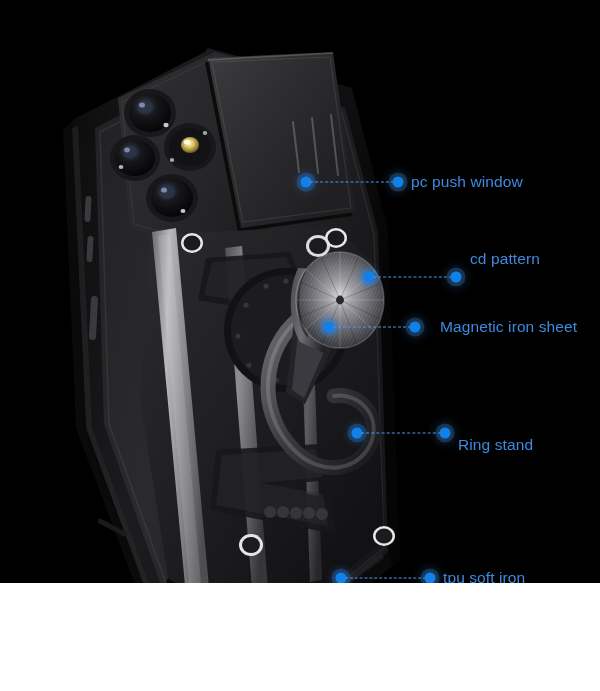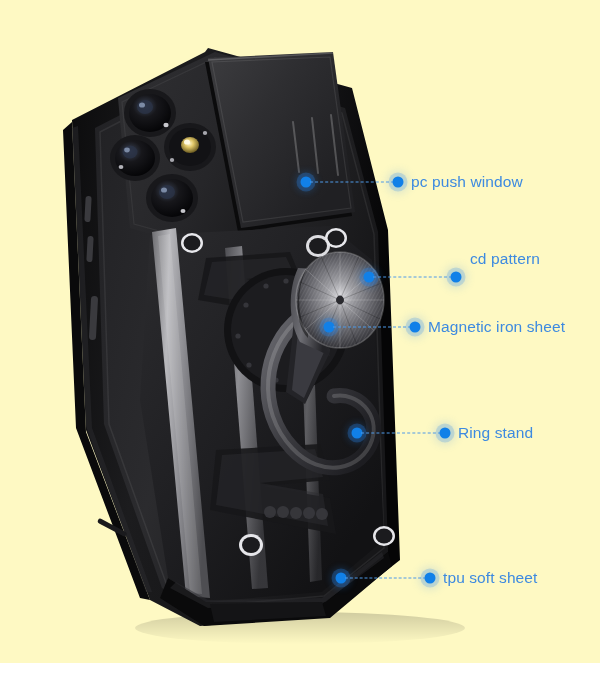--- a/index.html
+++ b/index.html
@@ -4,22 +4,22 @@
 <title>Phone Case Feature Infographic</title>
 <style>
   html, body {
     margin: 0;
     padding: 0;
     background: #ffffff;
   }
   #stage {
     position: relative;
     width: 600px;
-    height: 663px;
-    background: #fef9c3;
+    height: 583px;
+    background: #000000;
     overflow: hidden;
     font-family: "Liberation Sans", sans-serif;
     text-decoration: underline;
   }
 
   
   #product {
     position: absolute;
     left: 0; top: 0;
     width: 600px; height: 691px;
@@ -312,30 +312,30 @@
     <span class="dot" style="left:369px; top:277px;"></span>
     <span class="leader" style="left:373px; top:277px; width:79px;"></span>
     <span class="dot halo-soft" style="left:456px; top:277px;"></span>
     <span class="label" style="left:470px; top:259px;">cd pattern</span>
   </div>
 
   <div class="callout">
     <span class="dot" style="left:329px; top:327px;"></span>
     <span class="leader" style="left:333px; top:327px; width:78px;"></span>
     <span class="dot halo-soft" style="left:415px; top:327px;"></span>
-    <span class="label" style="left:428px; top:327px;">Magnetic iron sheet</span>
+    <span class="label" style="left:440px; top:327px;">Magnetic iron sheet</span>
   </div>
 
   <div class="callout">
     <span class="dot" style="left:357px; top:433px;"></span>
     <span class="leader" style="left:361px; top:433px; width:80px;"></span>
     <span class="dot halo-soft" style="left:445px; top:433px;"></span>
-    <span class="label" style="left:458px; top:433px;">Ring stand</span>
+    <span class="label" style="left:458px; top:445px;">Ring stand</span>
   </div>
 
   <div class="callout">
     <span class="dot" style="left:341px; top:578px;"></span>
     <span class="leader" style="left:345px; top:578px; width:81px;"></span>
     <span class="dot halo-soft" style="left:430px; top:578px;"></span>
-    <span class="label" style="left:443px; top:578px;">tpu soft sheet</span>
+    <span class="label" style="left:443px; top:578px;">tpu soft iron</span>
   </div>
 
 </div>
 
 </body></html>

